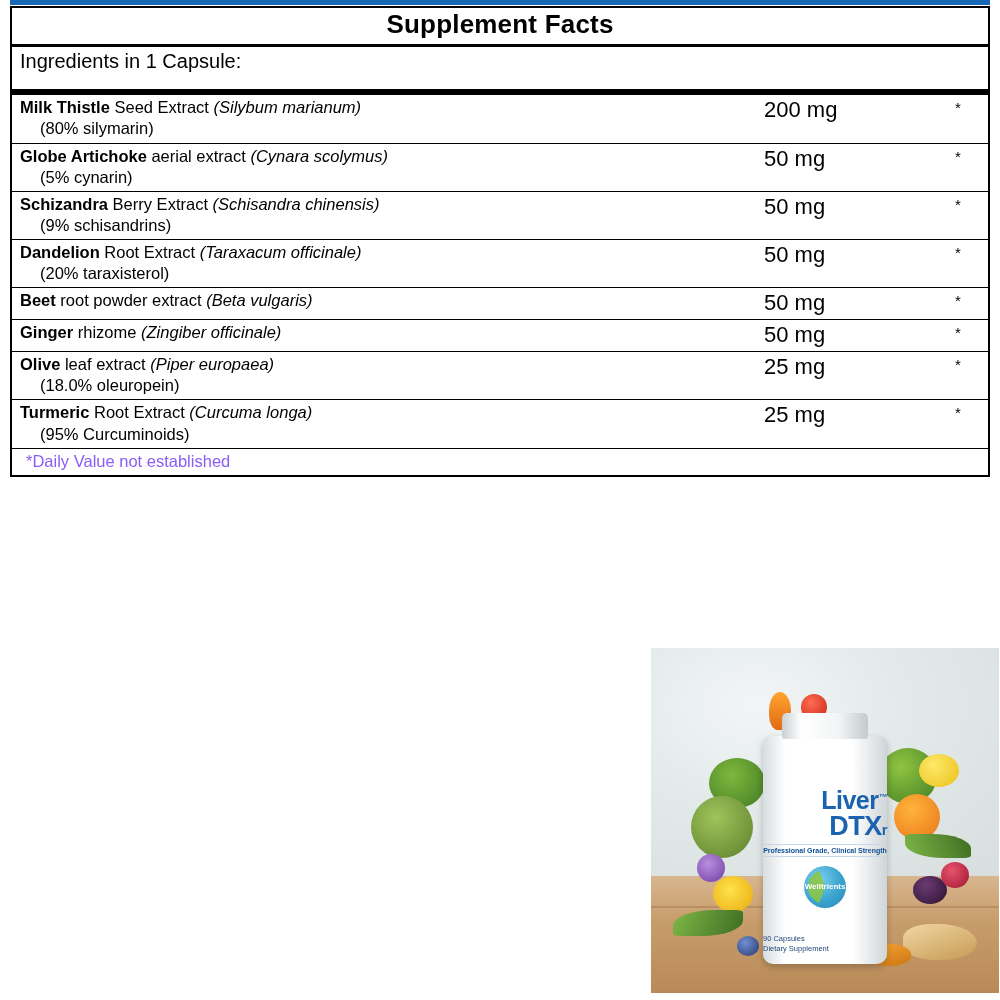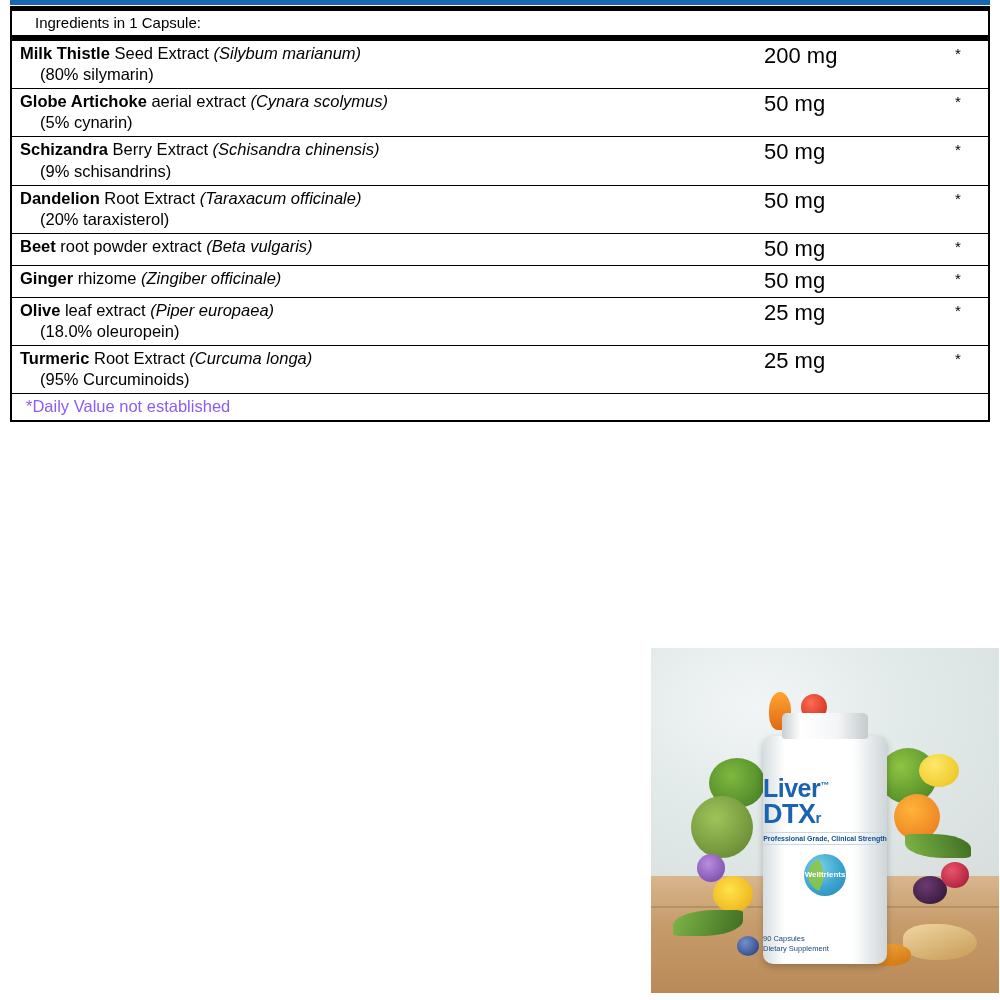--- a/index.html
+++ b/index.html
@@ -41,24 +41,23 @@
     font-weight: bold;
     letter-spacing: 0.2px;
     padding: 3px 0 6px 0;
     line-height: 1.05;
     color: #000;
   }
   .rule-thick { height: 6px; background: #000; }
   .rule-med { height: 3px; background: #000; }
 
   .ingredients-head {
-    font-size: 15px;
-    padding: 3px 0 4px 8px;
-    color: #000;
-    margin-left: 15px;
+    font-size: 20px;
+    padding: 3px 0 16px 8px;
+    color: #000;
   }
 
   table.facts {
     width: 100%;
     border-collapse: collapse;
     table-layout: fixed;
   }
   table.facts tr.row > td {
     border-bottom: 1px solid #000;
     padding: 2px 0 3px 0;
@@ -140,22 +139,22 @@
     position: absolute;
     left: 50%;
     transform: translateX(-50%);
     top: -23px;
     width: 86px;
     height: 26px;
     border-radius: 5px 5px 3px 3px;
     background: linear-gradient(90deg, #c9cfd3 0%, #ffffff 22%, #f3f5f6 65%, #c4cacd 100%);
   }
   .brand {
-    margin-top: 40px;
-    text-align: left;
+    margin-top: 52px;
+    text-align: right;
     color: #1b63b0;
     font-weight: bold;
     line-height: 0.98;
   }
   .brand .l1 { font-size: 25px; letter-spacing: -0.5px; }
   .brand .l2 { font-size: 27px; letter-spacing: -0.5px; }
   .brand sup { font-size: 9px; vertical-align: super; }
   .brand sub { font-size: 15px; vertical-align: baseline; }
   .tagline {
     margin-top: 5px;
@@ -200,20 +199,21 @@
 </style>
 </head>
 <body>
 
 <div id="page">
 
   <div class="panel-top-rule"></div>
 
   <div class="panel">
 
+    <div class="panel-title">Supplement Facts</div>
 
     <div class="rule-med"></div>
 
     <div class="ingredients-head">Ingredients in 1 Capsule:</div>
 
     <div class="rule-thick"></div>
 
     <table class="facts">
       <tbody>
 

